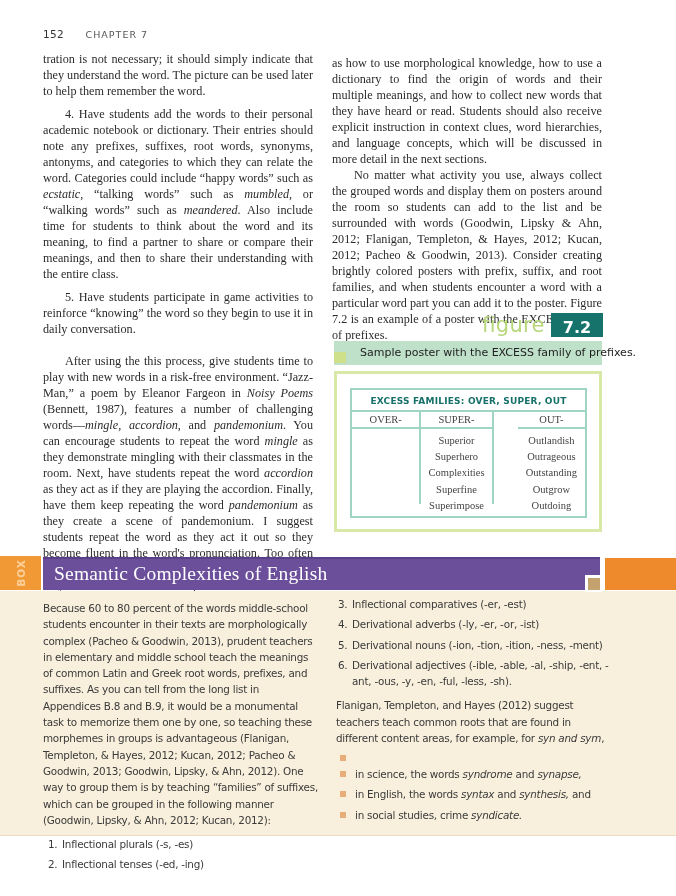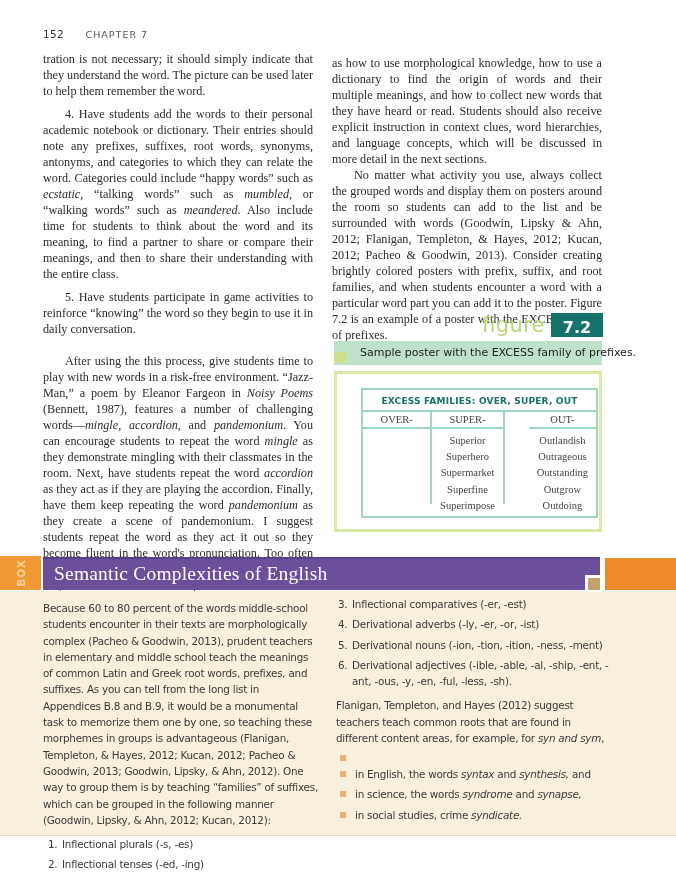--- a/index.html
+++ b/index.html
@@ -20,21 +20,21 @@
   .col em { font-style: italic; }
 
   
   .fig-label { position: absolute; left: 482px; top: 313px; display: flex; align-items: stretch; height: 24px; }
   .fig-word { font-family: "DejaVu Sans", sans-serif; font-weight: normal; font-size: 21px; color: #b7d77a; line-height: 24px; margin-right: 6px; letter-spacing: 0.3px; }
   .fig-num { background: #16736b; color: #fff; font-family: "DejaVu Sans", sans-serif; font-weight: bold; font-size: 16px; line-height: 24px; padding: 3px 12px; }
   .fig-caption-bar { position: absolute; left: 334px; top: 341px; width: 268px; height: 24px; background: #bfe0c9; }
   .fig-caption { position: absolute; left: 360px; top: 341px; width: 240px; height: 24px; font-family: "DejaVu Sans", sans-serif; font-size: 11px; line-height: 24px; color: #222; text-align: right; padding-right: 8px; white-space: nowrap; }
   .fig-square { position: absolute; left: 334px; top: 352px; width: 12px; height: 11px; background: #cfe08a; }
   .poster-frame { position: absolute; left: 334px; top: 371px; width: 268px; height: 161px; border: 3px solid #d8e8a6; background: #fff; }
-  .poster { position: absolute; left: 350px; top: 388px; width: 237px; height: 130px; border: 2px solid #9fd6c3; margin-left: 11px; }
+  .poster { position: absolute; left: 350px; top: 388px; width: 237px; height: 130px; border: 2px solid #9fd6c3; }
   .poster-title { height: 22px; line-height: 22px; text-align: center; font-family: "DejaVu Sans", sans-serif; font-weight: bold; font-size: 9px; color: #17706a; border-bottom: 2px solid #9fd6c3; letter-spacing: 0.2px; }
   .poster-cols { display: flex; height: 92px; }
   .pcol { flex: 1; text-align: center; border-right: 2px solid #9fd6c3; }
   .pcol:last-child { border-right: none; padding-left: 24px; }
   .pcol:nth-child(2) { flex: 1.05; }
   .pcol-head { height: 17px; line-height: 16px; font-size: 10.5px; color: #444; border-bottom: 2px solid #9fd6c3; }
   .pcol-items { padding-top: 4px; }
   .pcol-item { font-size: 10.5px; line-height: 16.2px; color: #444; }
   .box-tab { position: absolute; left: 0; top: 556px; width: 41px; height: 34px; background: #f19a35; }
   .box-tab-text { position: absolute; left: 0px; top: 556px; width: 41px; height: 34px; display: flex; align-items: center; justify-content: center; }
@@ -95,21 +95,21 @@
   <div class="poster-title">EXCESS FAMILIES: OVER, SUPER, OUT</div>
   <div class="poster-cols">
     <div class="pcol">
       <div class="pcol-head">OVER-</div>
     </div>
     <div class="pcol">
       <div class="pcol-head">SUPER-</div>
       <div class="pcol-items">
         <div class="pcol-item">Superior</div>
         <div class="pcol-item">Superhero</div>
-        <div class="pcol-item">Supermarket</div>
+        <div class="pcol-item">Complexities</div>
         <div class="pcol-item">Superfine</div>
         <div class="pcol-item">Superimpose</div>
       </div>
     </div>
     <div class="pcol">
       <div class="pcol-head">OUT-</div>
       <div class="pcol-items">
         <div class="pcol-item">Outlandish</div>
         <div class="pcol-item">Outrageous</div>
         <div class="pcol-item">Outstanding</div>
@@ -164,24 +164,24 @@
         <span>Derivational adjectives (-ible, -able, -al, -ship, -ent, -ant, -ous, -y, -en, -ful, -less, -sh).</span>
       </li>
   </ol>
   <p class="after"><span>Flanigan, Templeton, and Hayes (2012) suggest teachers teach common roots that are found in different content areas, for example, for </span><em>syn and sym</em><span>,</span></p>
   <ul>
     <li>
         <span class="bullet"></span>
       </li>
     <li>
         <span class="bullet"></span>
-        <span><span>in English, the words </span><em>syntax</em><span> and </span><em>synthesis,</em><span> and</span></span>
+        <span><span>in science, the words </span><em>syndrome</em><span> and </span><em>synapse,</em><span></span></span>
       </li>
     <li>
         <span class="bullet"></span>
-        <span><span>in science, the words </span><em>syndrome</em><span> and </span><em>synapse,</em><span></span></span>
+        <span><span>in English, the words </span><em>syntax</em><span> and </span><em>synthesis,</em><span> and</span></span>
       </li>
     <li>
         <span class="bullet"></span>
         <span><span>in social studies, crime </span><em>syndicate.</em><span></span><em></em><span></span></span>
       </li>
   </ul>
 </div>
 
 </body></html>

